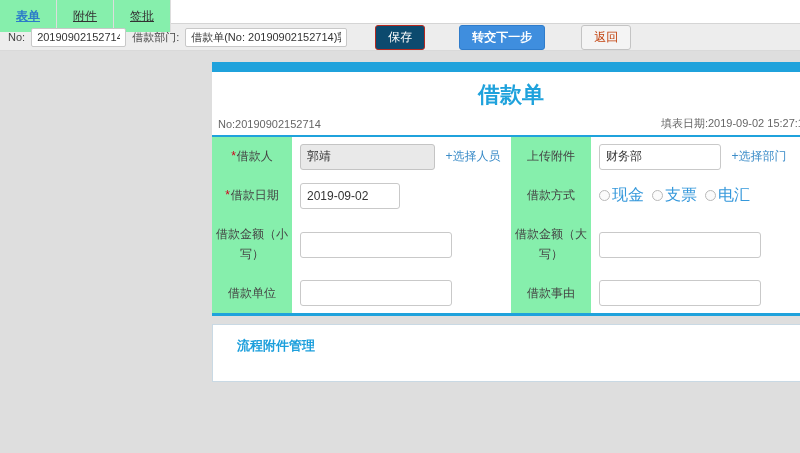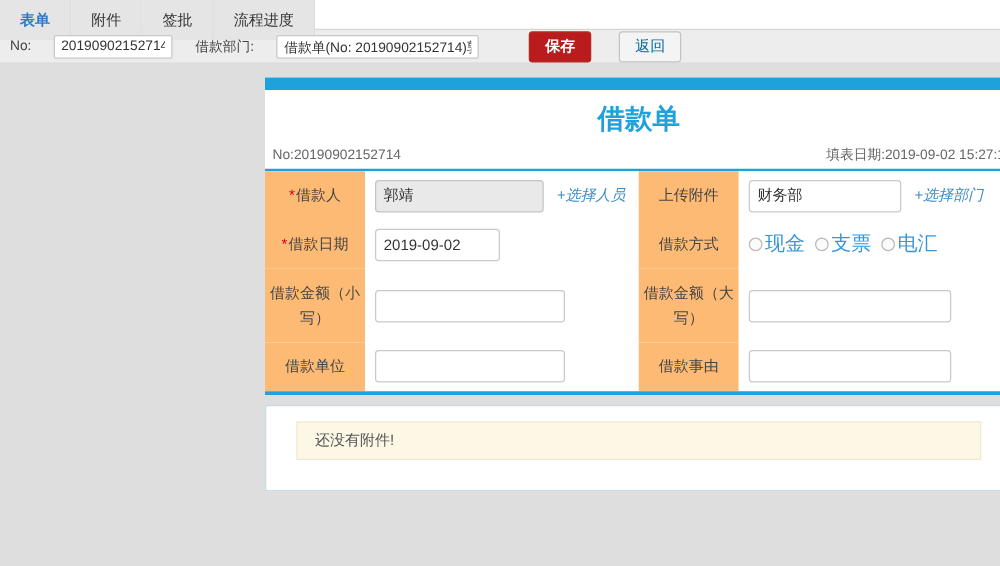--- a/index.html
+++ b/index.html
@@ -1,80 +1,80 @@
 <!DOCTYPE html>
 <html><head>
 <meta charset="utf-8">
 <style>
   * { margin:0; padding:0; box-sizing:border-box; }
   html,body { width:800px; height:453px; overflow:hidden; }
   body { font-family:"Liberation Sans","DejaVu Sans",sans-serif; background:#dedede; position:relative; }
 
   
   .tabbar { height:24px; background:#fff; border-bottom:1px solid #d5d5d5; display:flex; align-items:stretch; }
-  .tab { padding:16px 16px; font-size:12px; color:#333; display:flex; align-items:center; border-right:1px solid #ddd; cursor:pointer; background:#e5e5e5; }
+  .tab { padding:16px 16px; font-size:12px; color:#333; display:flex; align-items:center; border-right:1px solid #ddd; cursor:pointer; background:#86efac;text-decoration:underline; }
   .tab.active { color:#2b7bc9; font-weight:bold; }
 
   
-  .toolbar { height:27px; background:#ededed; border-bottom:1px solid #d9d9d9; display:flex; align-items:center; padding:0 8px; gap:18px; }
+  .toolbar { height:27px; background:#ededed; border-bottom:1px solid #d9d9d9; display:flex; align-items:center; padding:0 8px; gap:6px; }
   .toolbar label { font-size:11px; color:#444; white-space:nowrap; }
   .toolbar input { height:19px; border:1px solid #c8c8c8; border-radius:2px; background:#fff; font-size:11px; color:#333; padding:0 5px; font-family:"Liberation Sans",sans-serif; }
   .inp-no { width:95px; }
   .inp-proc { width:162px; }
   .btn { font-size:12px; border-radius:3px; padding:3px 12px; border:1px solid transparent; cursor:pointer; font-family:"Liberation Sans",sans-serif; }
-  .btn-save { background:#b91c1c; border-color:#b5291f; color:#fff; font-weight:bold; margin-left:22px; }
+  .btn-save { background:#0c4a6e; border-color:#b5291f; color:#fff; font-weight:normal; margin-left:22px; }
   .btn-next { background:#3f8ede; border-color:#2f7ccb; color:#fff; font-weight:bold; margin-left:28px; }
-  .btn-back { background:#f4f4f4; border-color:#c4c4c4; color:#0369a1; margin-left:4px; }
+  .btn-back { background:#f4f4f4; border-color:#c4c4c4; color:#c2410c; margin-left:30px; }
 
   
   .content { position:absolute; left:212px; top:62px; width:598px; }
   .panel-form { background:#fff; }
   .blue-bar-top { height:10px; background:#1fa2dc; }
   .blue-bar-bottom { height:3px; background:#1fa2dc; }
   .form-title { text-align:center; color:#1fa2dc; font-size:22px; font-weight:bold; padding:8px 0 4px; }
   .meta-row { display:flex; justify-content:space-between; align-items:center; padding:2px 6px 4px; font-size:11px; color:#666; white-space:nowrap; }
   .blue-divider { height:2px; background:#1fa2dc; }
 
   table.form-grid { width:100%; border-collapse:collapse; table-layout:fixed; }
-  td.lbl { width:80px; background:#fdba74; font-size:12px; color:#444; text-align:center; vertical-align:middle; padding:10px 4px; line-height:1.6; }
+  td.lbl { width:80px; background:#86efac; font-size:12px; color:#444; text-align:center; vertical-align:middle; padding:10px 4px; line-height:1.6; }
   td.val { background:#fff; vertical-align:middle; padding:6px 8px; }
   .req { color:#d0021b; margin-right:1px; }
   .fi { height:23px; border:1px solid #c9c9c9; border-radius:3px; background:#fff; font-size:12px; color:#333; padding:12px 6px; font-family:"Liberation Sans",sans-serif; }
   .fi-disabled { background:#e9e9e9; border-color:#c4c4c4; width:135px; }
   .fi-date { width:100px; }
   .fi-dept { width:122px; }
   .fi-wide { width:152px; }
   .fi-wide-r { width:162px; }
-  a.sel-link { font-size:12px; color:#3b8cc8; text-decoration:none; margin-left:6px; white-space:nowrap;font-style:italic; }
+  a.sel-link { font-size:12px; color:#3b8cc8; text-decoration:none; margin-left:6px; white-space:nowrap; }
   .radio-group { display:flex; align-items:center; gap:8px; }
   .radio-item { display:flex; align-items:center; gap:2px; font-size:16px; color:#3598db; cursor:pointer; }
   .radio-circle { width:11px; height:11px; border:1px solid #b9b9b9; border-radius:50%; background:#fbfbfb; display:inline-block; }
 
   
   .panel-attach { margin-top:8px; background:#fff; border:1px solid #c9d9e4; padding:12px 24px 14px; }
   .attach-title { color:#1c9fdc; font-size:13px; font-weight:bold; margin-bottom:12px; }
   .attach-empty { background:#fdf8e6; border:1px solid #f0e9d2; font-size:12px; color:#555; padding:6px 14px; margin-bottom:10px; }
   .btn-upload { background:#2878dc; border:1px solid #1f66c2; color:#fff; font-size:12px; font-weight:bold; padding:5px 13px; border-radius:3px; cursor:pointer; font-family:"Liberation Sans",sans-serif; }
 </style>
 </head>
 <body>
 
 <div class="tabbar">
   <div class="tab active">表单</div>
   <div class="tab">附件</div>
   <div class="tab">签批</div>
-  <div class="tab">流程进度</div>
 </div>
 
 <div class="toolbar">
   <label>No:</label>
   <input class="inp-no" value="20190902152714" style="">
   <label>借款部门:</label>
   <input class="inp-proc" value="借款单(No: 20190902152714)郭靖" style="">
   <button class="btn btn-save">保存</button>
+  <button class="btn btn-next">转交下一步</button>
   <button class="btn btn-back">返回</button>
 </div>
 
 <div class="content">
 
   <div class="panel-form">
     <div class="blue-bar-top"></div>
     <div class="form-title">借款单</div>
     <div class="meta-row">
       <span>No:20190902152714</span>
@@ -142,16 +142,16 @@
         <td class="val">
           <input class="fi fi-wide-r" style="">
         </td>
       </tr>
     </tbody>
       </table>
     <div class="blue-bar-bottom"></div>
   </div>
 
   <div class="panel-attach">
-    <div class="attach-empty">还没有附件!</div>
+    <div class="attach-title">流程附件管理</div>
   </div>
 
 </div>
 
 </body></html>

